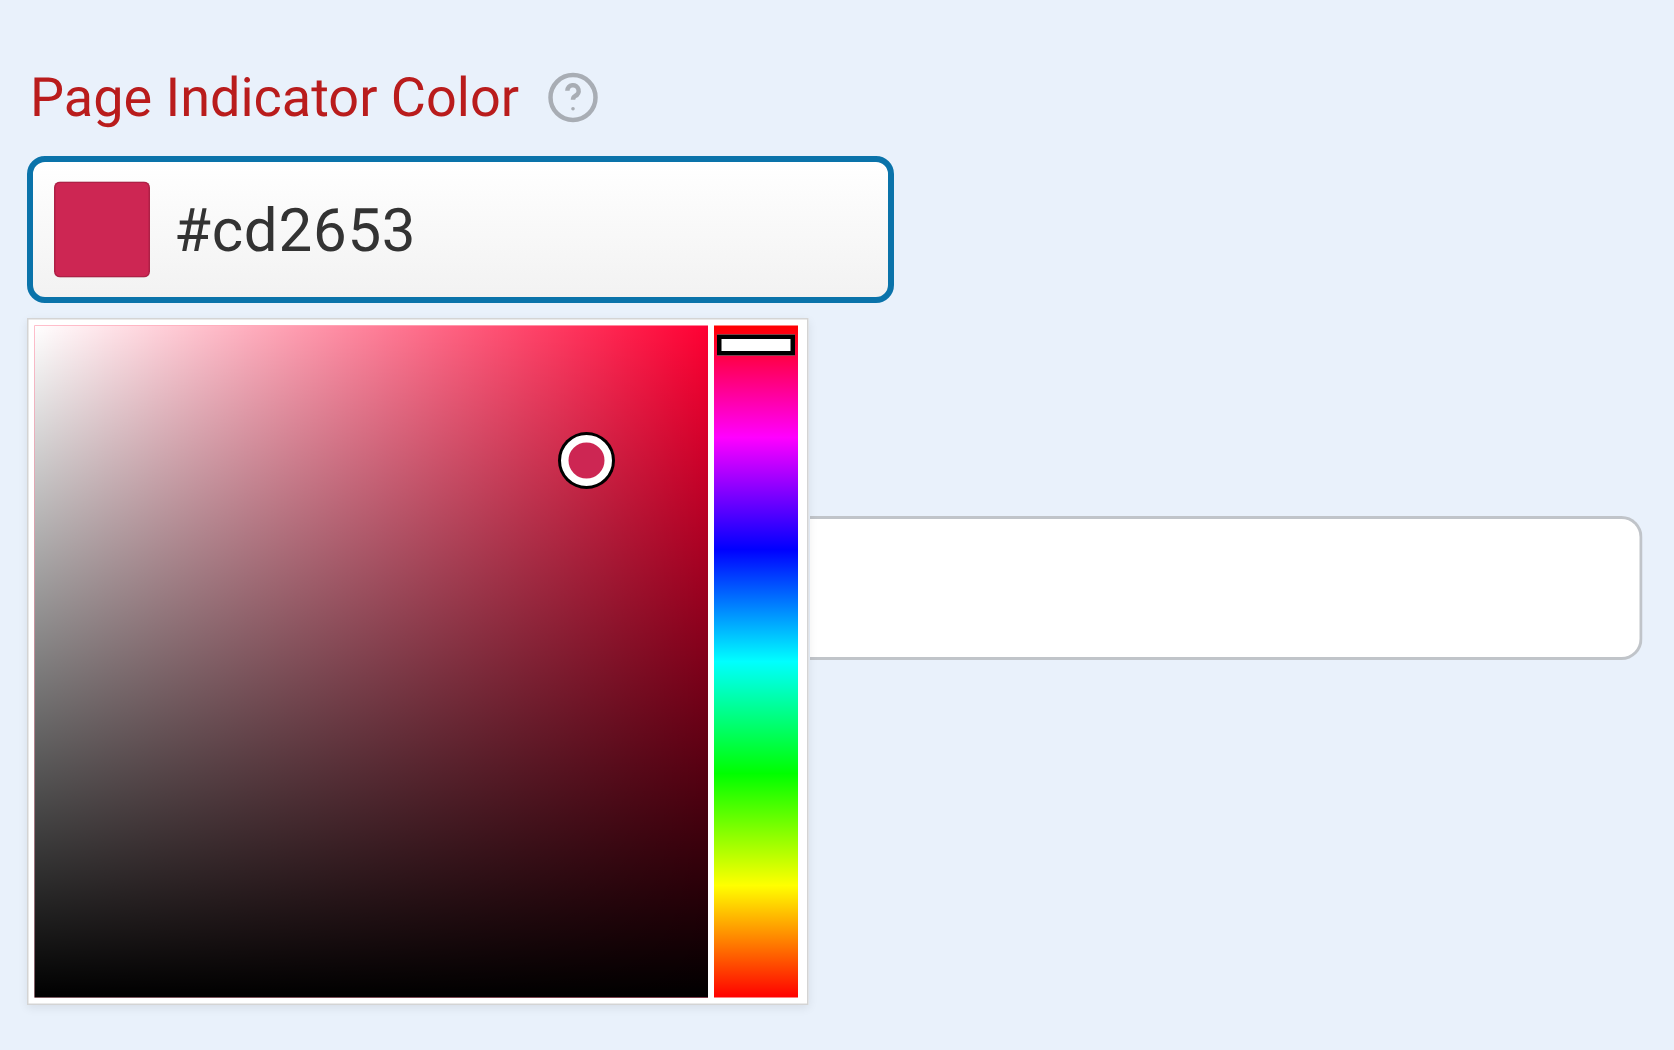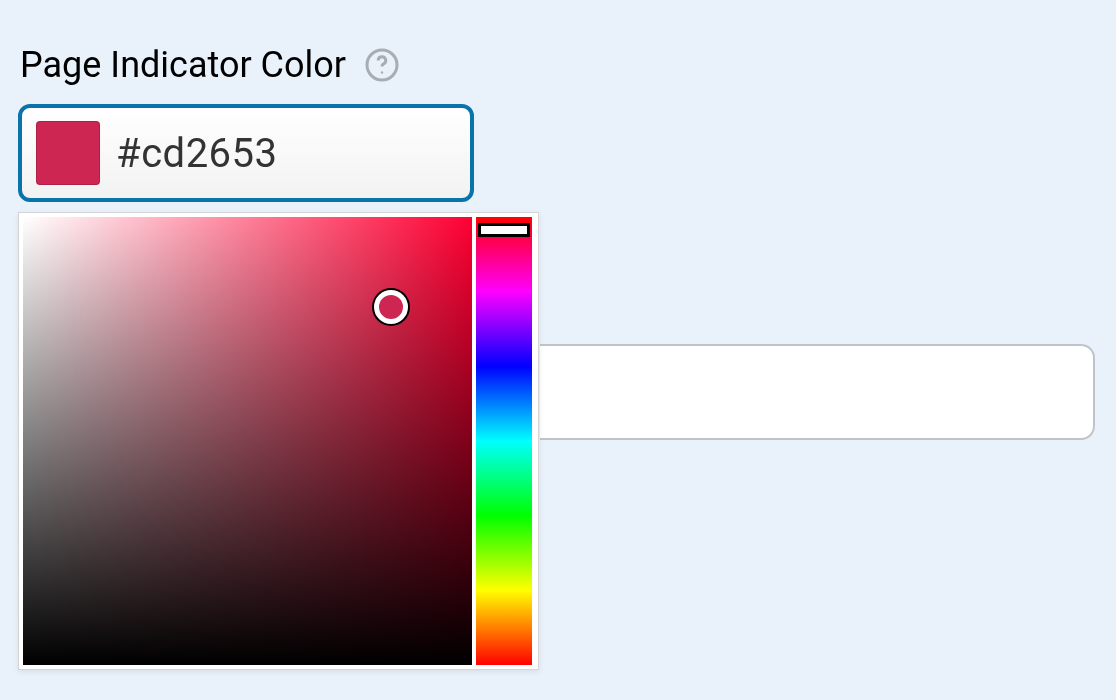--- a/index.html
+++ b/index.html
@@ -16,40 +16,40 @@
       overflow: hidden;
     }
     .field-label-row {
       display: flex;
       align-items: center;
       gap: 18px;
       padding: 44px 0 0 20px;
     }
     .field-label {
       font-size: 36px;
-      color: #000000;
+      color: #b91c1c;
       font-weight: 400;
     }
     .help-icon {
       width: 36px;
       height: 36px;
       border-radius: 50%;
       display: flex;
       align-items: center;
       justify-content: center;
       color: #a8adb4;
       cursor: pointer;
     }
     .help-icon svg {
       width: 36px;
       height: 36px;
     }
     .color-input-wrapper {
       margin: 18px 0 0 18px;
-      width: 456px;
+      width: 578px;
       height: 98px;
       background: linear-gradient(to bottom, #ffffff, #f2f2f2);
       border: 4px solid #0a73aa;
       border-radius: 12px;
       display: flex;
       align-items: center;
       padding: 10px 14px;
       gap: 16px;
       position: relative;
       z-index: 3;

